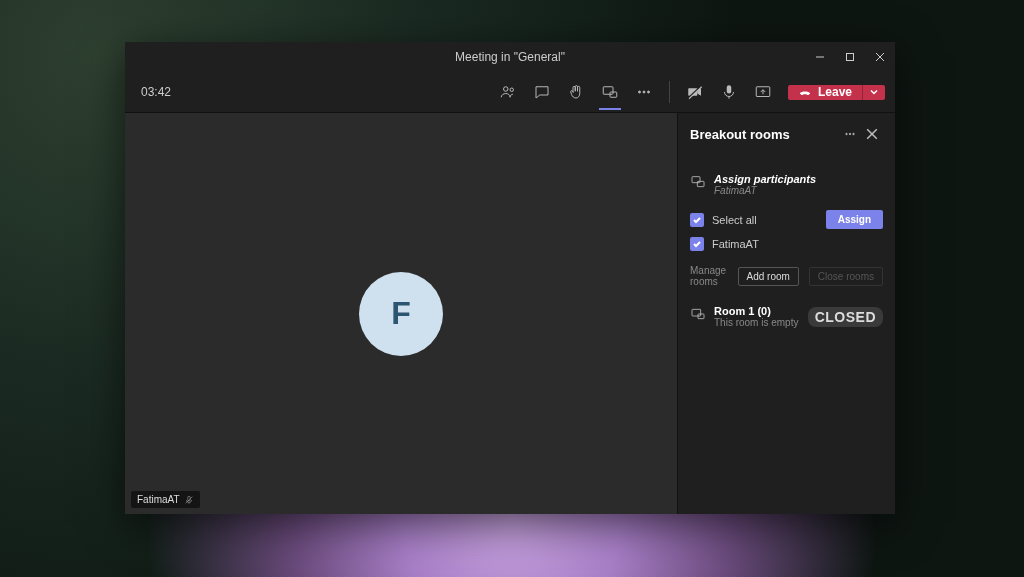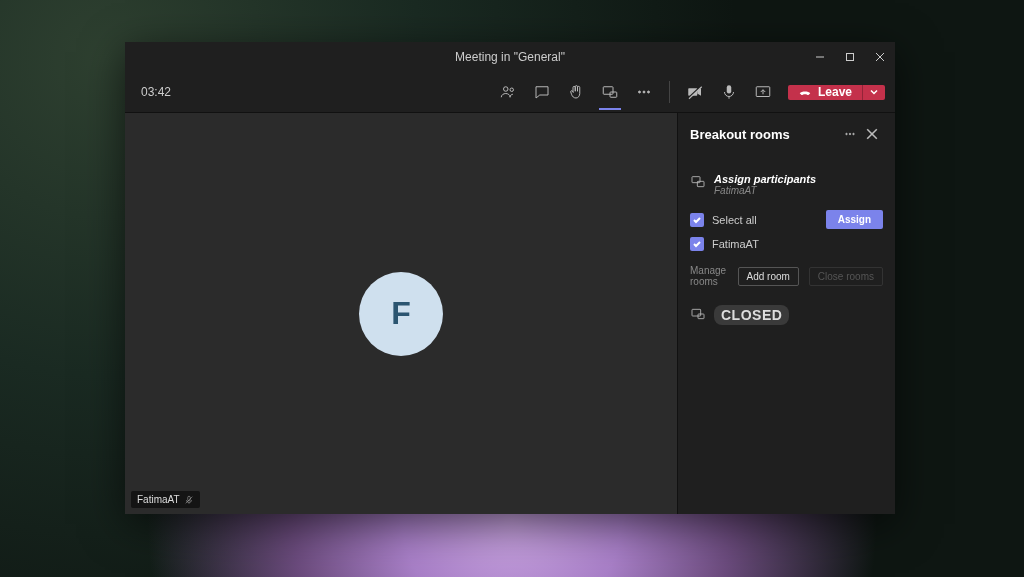--- a/index.html
+++ b/index.html
@@ -482,18 +482,22 @@
         <span class="lbl">Manage rooms</span>
         <span class="smbtn">Add room</span>
         <span class="smbtn disabled">Close rooms</span>
       </div>
 
       <div class="roomrow">
         <svg class="miniicon" viewBox="0 0 24 24" style="stroke:#bbb;fill:none;stroke-width:1.3">
             <rect x="3" y="5" width="13" height="10" rx="1"></rect>
             <rect x="12" y="12" width="9" height="7" rx="1"></rect>
           </svg>
+        <div class="flex1">
+          <div class="roomname">Room 1 (0)</div>
+          <div class="roomsub">This room is empty</div>
+        </div>
         <span class="badge">CLOSED</span>
       </div>
 
     </div>
   </div>
 </div>
 
 </body></html>

